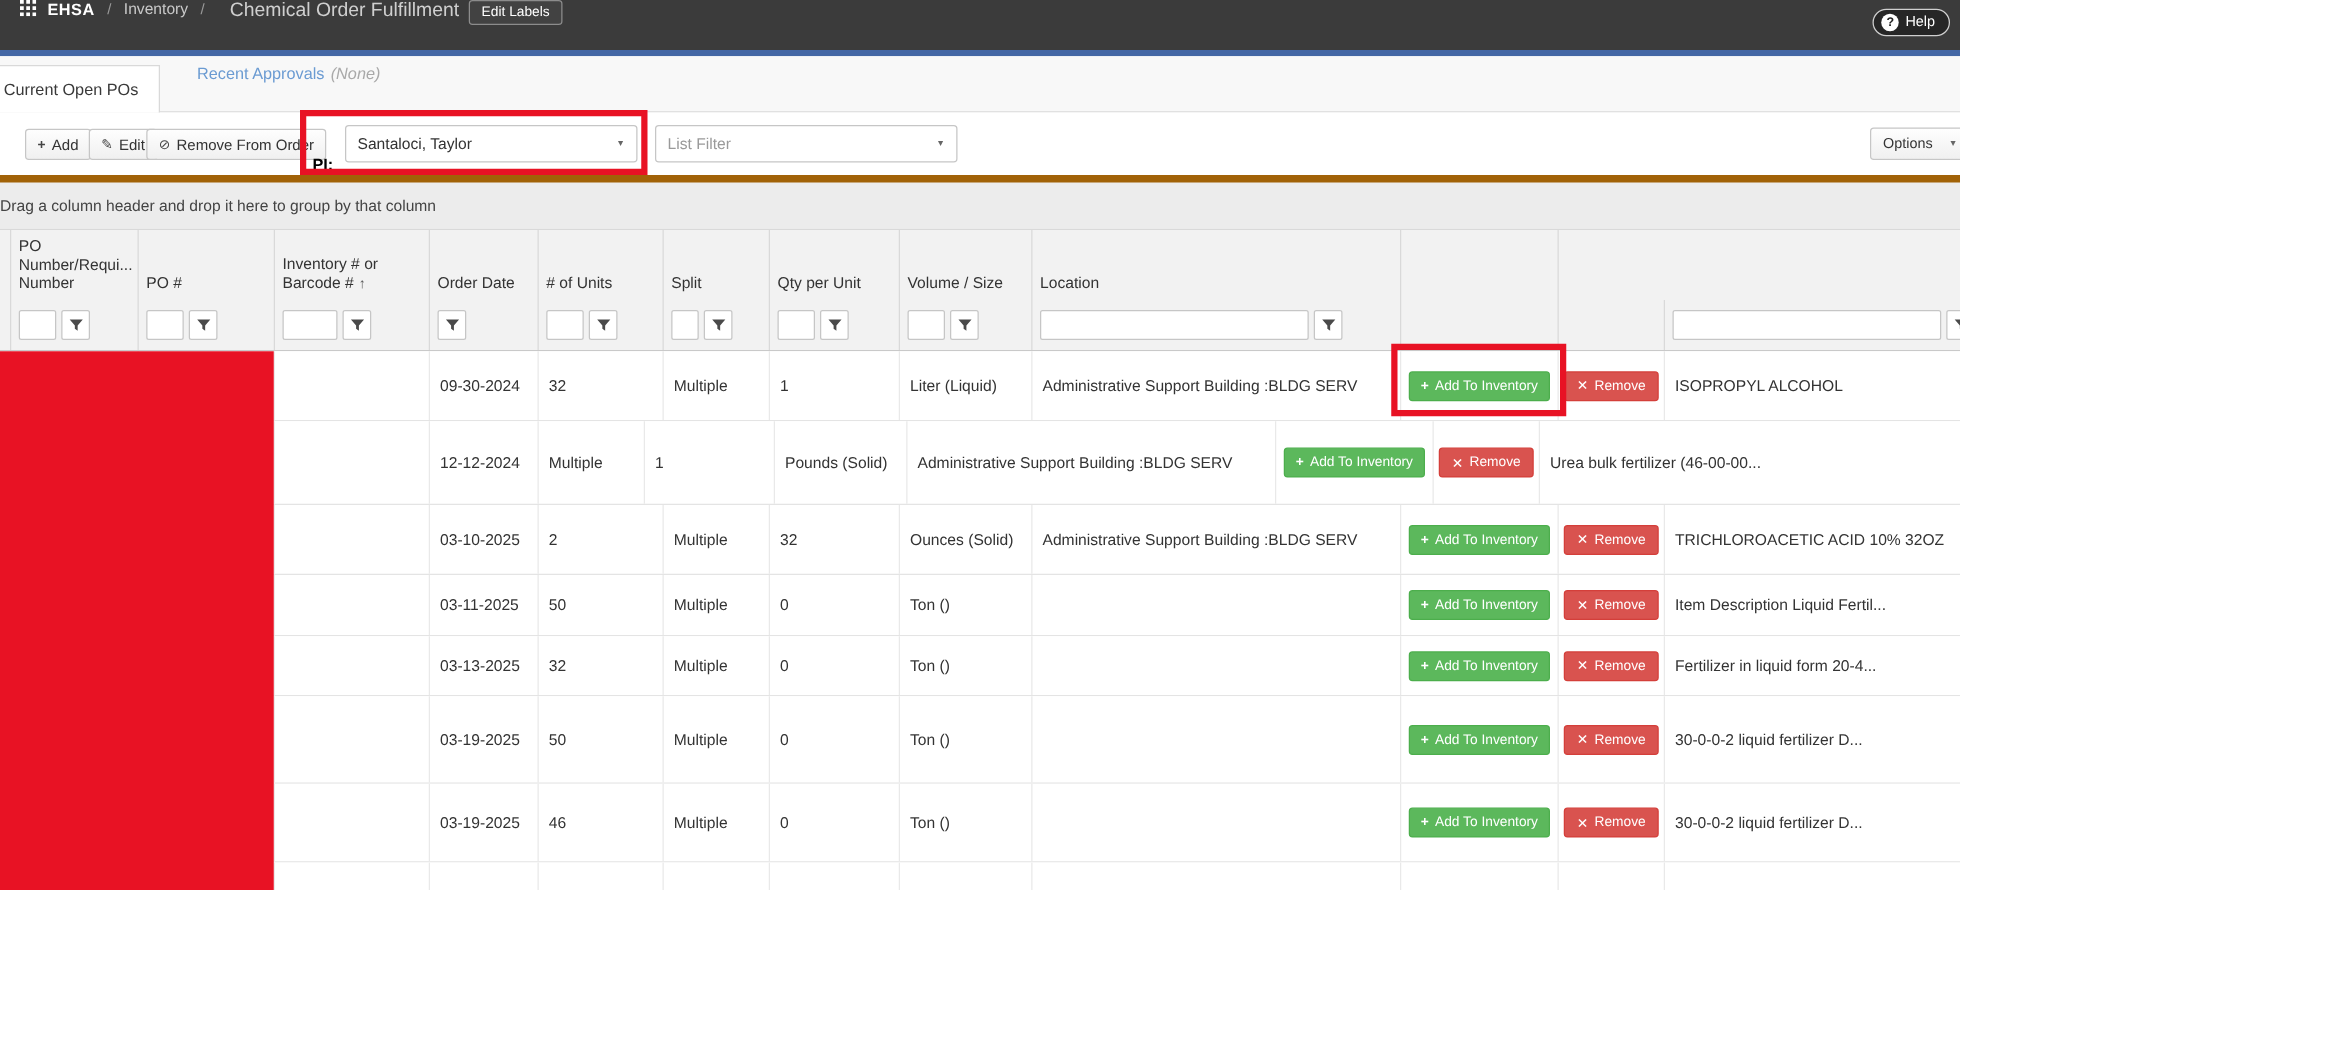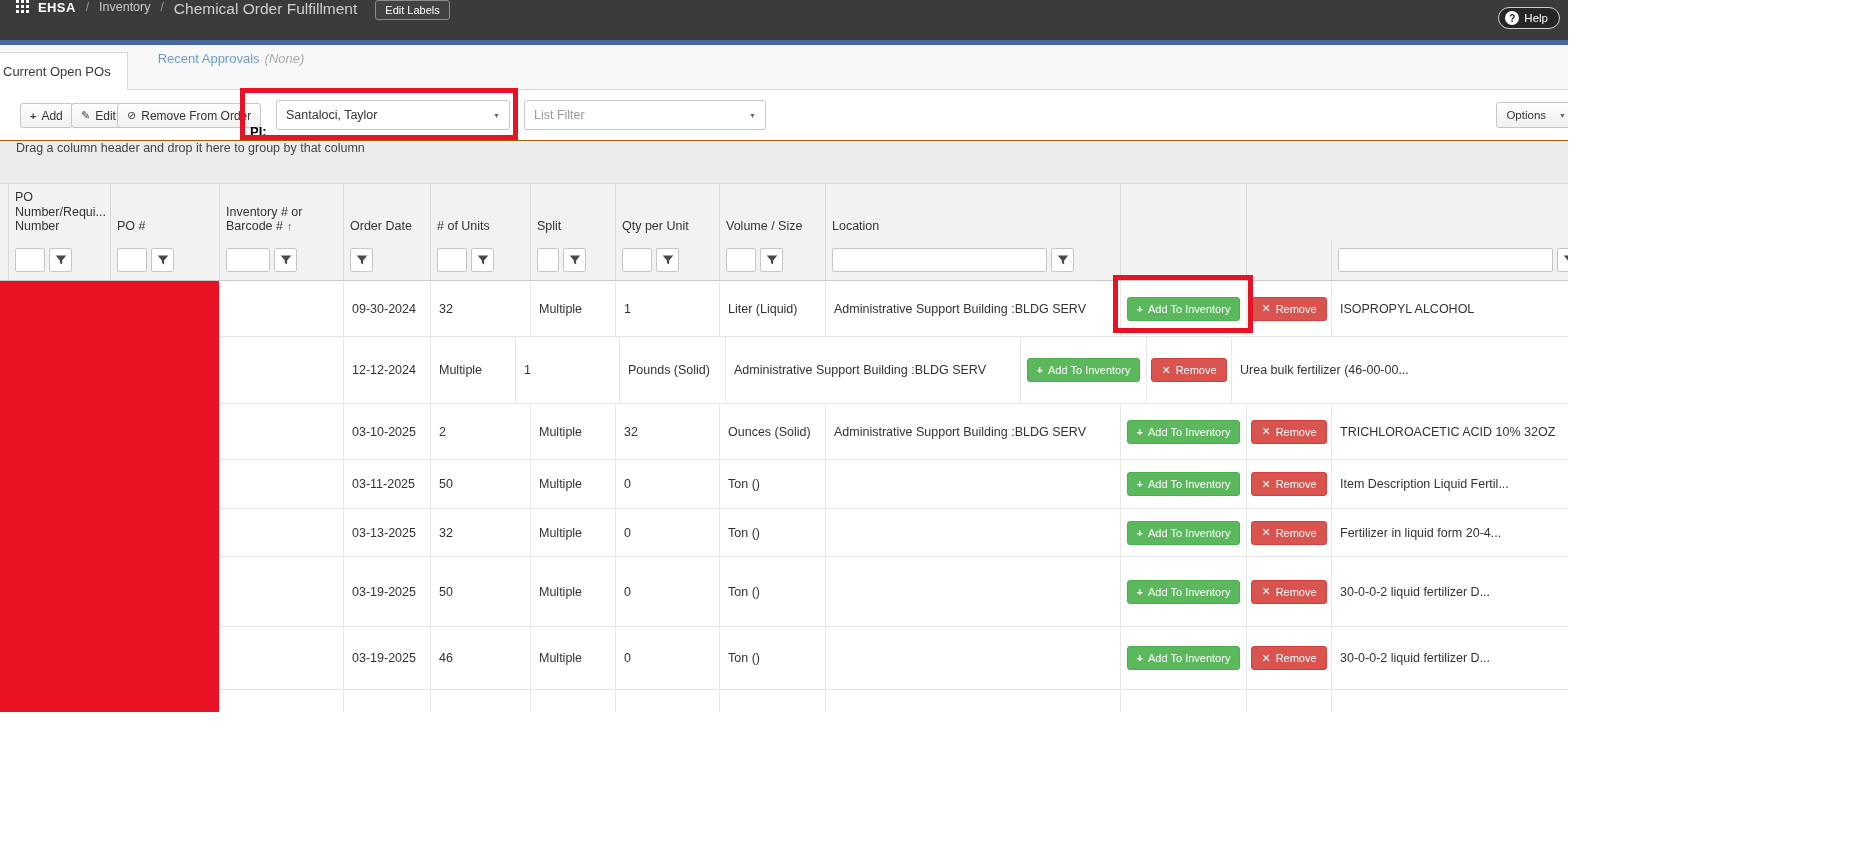--- a/index.html
+++ b/index.html
@@ -6,22 +6,22 @@
   html,body{background:#fff}
   body{width:1864px;height:846px;position:relative;font-family:"Liberation Sans","DejaVu Sans",sans-serif;color:#333}
   .viewport{position:absolute;left:0;top:0;width:1568px;height:712px;overflow:hidden;background:#fff}
 
   
   .topbar{height:40px;background:#3b3b3b;display:flex;align-items:flex-start;padding:0 10px 0 16px;position:relative}
   .appsicon{width:13px;height:13px;margin-right:9px;display:inline-flex}
   .brand{color:#fff;font-weight:bold;font-size:13px;letter-spacing:.4px}
   .sep{color:#9a9a9a;font-size:12px;margin:0 10px}
   .crumb{color:#c9c9c9;font-size:12.5px;cursor:pointer}
-  .ptitle{color:#cfcfcf;font-size:15.5px;font-weight:400}
-  .btn-editlabels{margin-left:18px;background:#424242;border:1px solid #8c8c8c;border-radius:3px;color:#fff;font-size:11px;padding:3px 9px;font-family:inherit}
+  .ptitle{color:#cfcfcf;font-size:15.5px;margin-left:10px;font-weight:400}
+  .btn-editlabels{margin-left:8px;background:#424242;border:1px solid #8c8c8c;border-radius:3px;color:#fff;font-size:11px;padding:3px 9px;font-family:inherit}
   .btn-help{position:absolute;right:8px;top:7px;display:flex;align-items:center;gap:5px;background:#262626;border:1px solid #cfcfcf;border-radius:13px;padding:3px 11px 3px 6px;color:#fff;font-size:11.5px;font-family:inherit}
   .qicon{width:14px;height:14px;border-radius:50%;background:#fff;color:#222;font-size:10px;font-weight:bold;display:flex;align-items:center;justify-content:center}
 
   .accent{height:5px;background:#4467a5}
 
   
   .tabbar{height:45px;background:#f8f8f8;border-bottom:1px solid #d9d9d9;display:flex;align-items:flex-end}
   .tab-active{margin-left:-14px;margin-bottom:-1px;position:relative;z-index:2;background:#fff;border:1px solid #d9d9d9;border-bottom:none;height:38px;display:flex;align-items:center;padding:0 16px;font-size:13px;color:#3a3a3a}
   .tab-plain{display:flex;align-items:flex-start;gap:5px;margin-left:22px;height:38px;padding:0 8px;font-size:13px}
   .tab-link{color:#6b9bd2;cursor:pointer}
@@ -33,21 +33,21 @@
   .tbtn .ic{font-size:11px;color:#444}
   .b-add{left:20px}.b-edit{left:71px}.b-ro{left:117px}
   .pi-label{position:absolute;left:250px;top:16px;height:50px;display:flex;align-items:center;font-weight:bold;font-size:13px;color:#000000}
   .dd{position:absolute;top:10px;height:30px;background:#fff;border:1px solid #c6c6c6;border-radius:3px;display:flex;align-items:center;justify-content:space-between;padding:0 9px;font-size:12.5px;color:#333;cursor:pointer}
   .dd-pi{left:276px;width:234px}
   .dd-lf{left:524px;width:242px;color:#9a9a9a}
   .caret{font-size:7px;color:#666;margin-left:8px}
   .b-options{position:absolute;right:-8px;top:12px;height:26px;display:inline-flex;align-items:center;gap:5px;padding:0 9px;background:linear-gradient(#fefefe,#f0f0f0);border:1px solid #c6c6c6;border-radius:3px;font-size:11.5px;color:#333;font-family:inherit}
 
   
-  .groupbar{height:43px;background:#ececec;border-top:1px solid #a16207;display:flex;padding-left:16px;font-size:12.5px;color:#444}
+  .groupbar{height:43px;background:#ececec;border-top:6px solid #a16207;display:flex;align-items:center;padding-left:0;font-size:12.5px;color:#444}
   .hrow{display:flex;height:57px;background:#f2f2f2;border-top:1px solid #d9d9d9;padding-left:8px}
   .hcell{border-left:1px solid #d9d9d9;padding:4px 6px 6px;display:flex;align-items:flex-end;font-size:12.5px;color:#333;line-height:1.18;cursor:pointer;overflow:hidden}
   .sortarrow{color:#555;font-size:11px;margin-left:4px}
   .frow{display:flex;height:41px;background:#f2f2f2;border-bottom:1px solid #c9c9c9;padding-left:8px}
   .fcell{border-left:1px solid #d9d9d9;display:flex;align-items:center;gap:4px;padding:0 6px;overflow:hidden}
   .fin{width:30px;height:24px;border:1px solid #c6c6c6;border-radius:2px;background:#fff;font-family:inherit;font-size:12px;padding:0 4px;flex:0 0 auto}
   .fin-wide{width:215px}
   .fbtn{width:23px;height:24px;border:1px solid #c6c6c6;border-radius:2px;background:#fff;display:flex;align-items:center;justify-content:center;flex:0 0 auto}
 
   .trow{display:flex;border-bottom:1px solid #e4e4e4;background:#fff;padding-left:8px}

